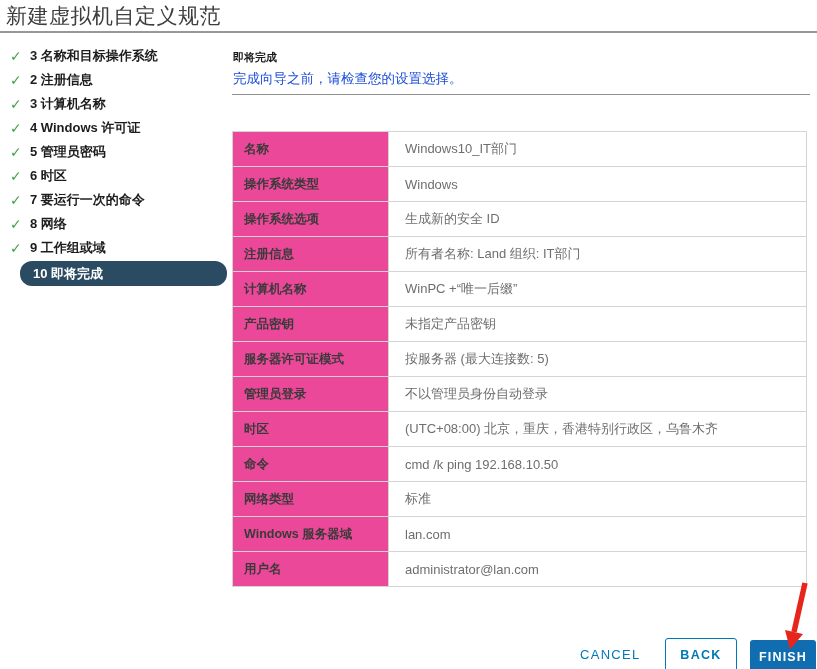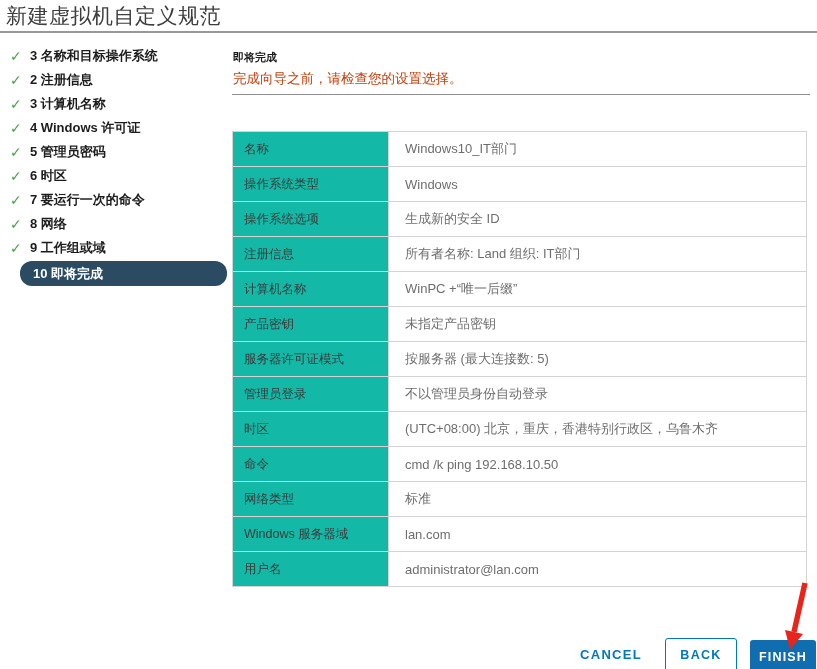--- a/index.html
+++ b/index.html
@@ -32,44 +32,44 @@
     padding-left:13px; border-radius:12px;
     background:#2b4b63; color:#ffffff;
   }
   
   .content-heading {
     position:absolute; left:233px; top:50px;
     font-size:11px; font-weight:700; color:#1c1c1c;
   }
   .content-subtitle {
     position:absolute; left:233px; top:70px;
-    font-size:13.5px; font-weight:400; color:#c2410c;
+    font-size:13.5px; font-weight:400; color:#1d4ed8;
   }
   .content-rule {
     position:absolute; left:232px; top:94px; width:578px; height:1px;
     background:#909090;
   }
   .summary-table {
     position:absolute; left:232px; top:131px; width:575px;
     border:1px solid #d4d4d4; border-bottom:none; background:#fff;
   }
   .trow { display:flex; height:35px; border-bottom:1px solid #d4d4d4; }
   .tlabel {
-    width:156px; background:#14b8a6; border-right:1px solid #d4d4d4;
+    width:156px; background:#ec4899; border-right:1px solid #d4d4d4;
     display:flex; align-items:center; padding-left:11px;
-    font-size:12.5px; font-weight:400; color:#3a3a3a; white-space:nowrap;
+    font-size:12.5px; font-weight:700; color:#3a3a3a; white-space:nowrap;
   }
   .tvalue {
     flex:1; display:flex; align-items:center; padding-left:16px;
     font-size:13px; color:#6e6e6e; white-space:nowrap; overflow:hidden;
   }
   
   .btn-cancel {
     position:absolute; left:580px; top:647px;
-    font-size:13px; font-weight:700; letter-spacing:1.3px; color:#0079b8;
+    font-size:13px; font-weight:400; letter-spacing:1.3px; color:#0079b8;
     background:none; border:none; cursor:pointer;
   }
   .btn-back {
     position:absolute; left:665px; top:638px; width:72px; height:34px;
     background:#ffffff; border:1px solid #0079b8; border-radius:3px;
     color:#0079b8; font-size:12.5px; font-weight:600; letter-spacing:1.3px;
     display:flex; align-items:center; justify-content:center; cursor:pointer;
   }
   .btn-finish {
     position:absolute; left:750px; top:640px; width:66px; height:34px;

